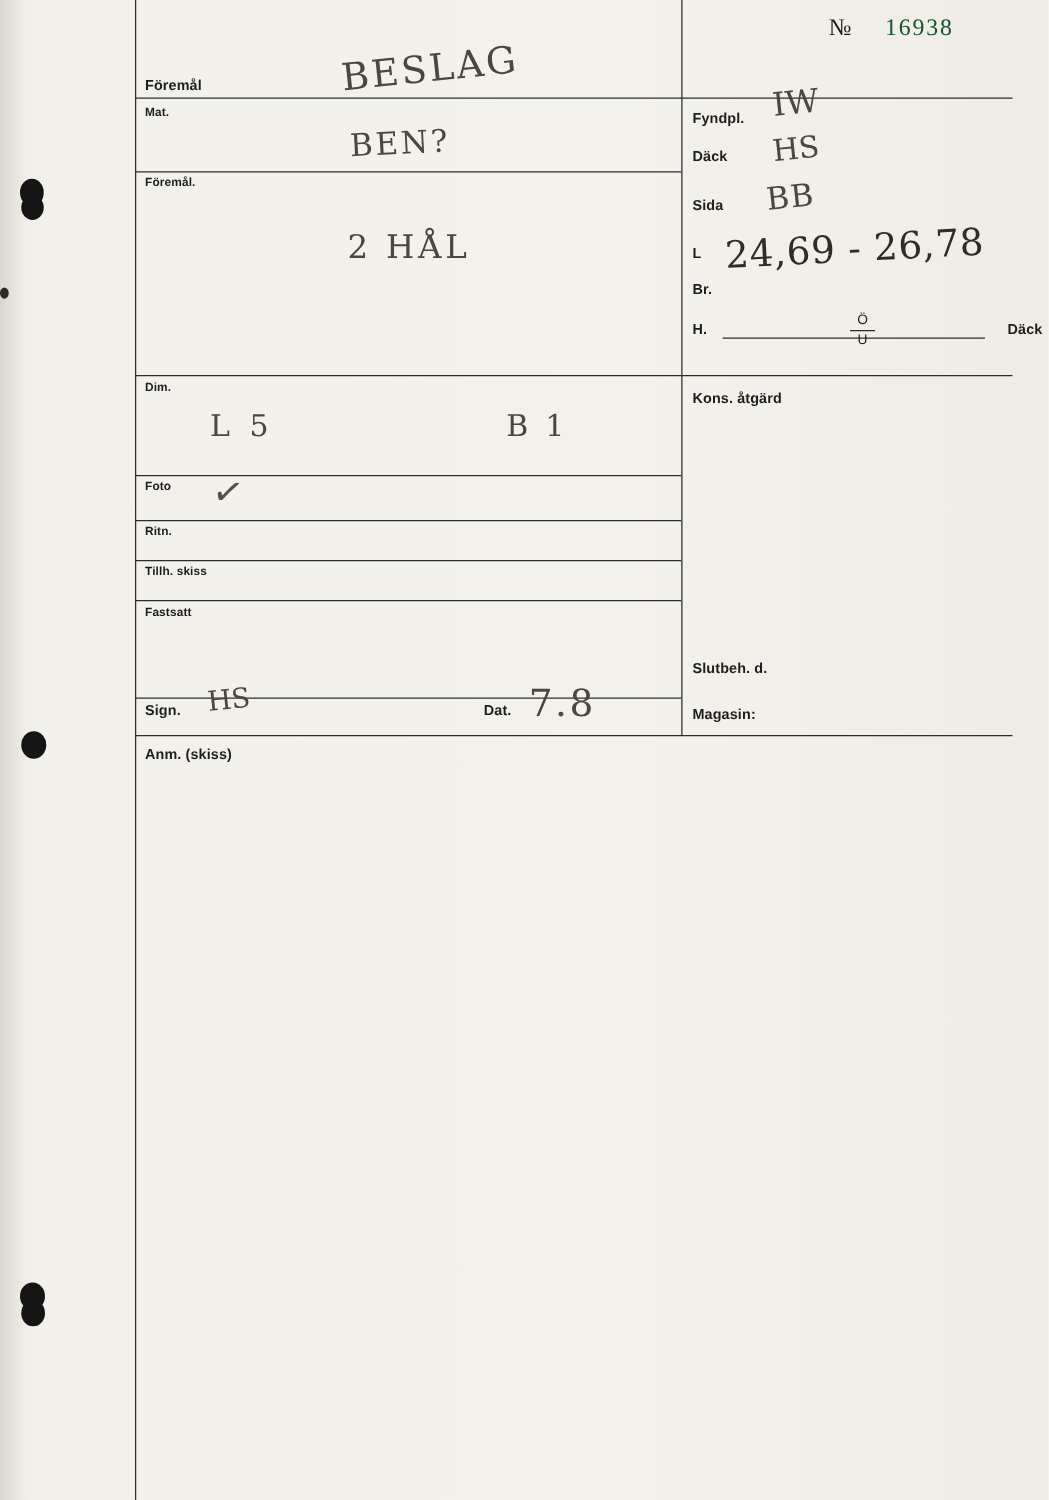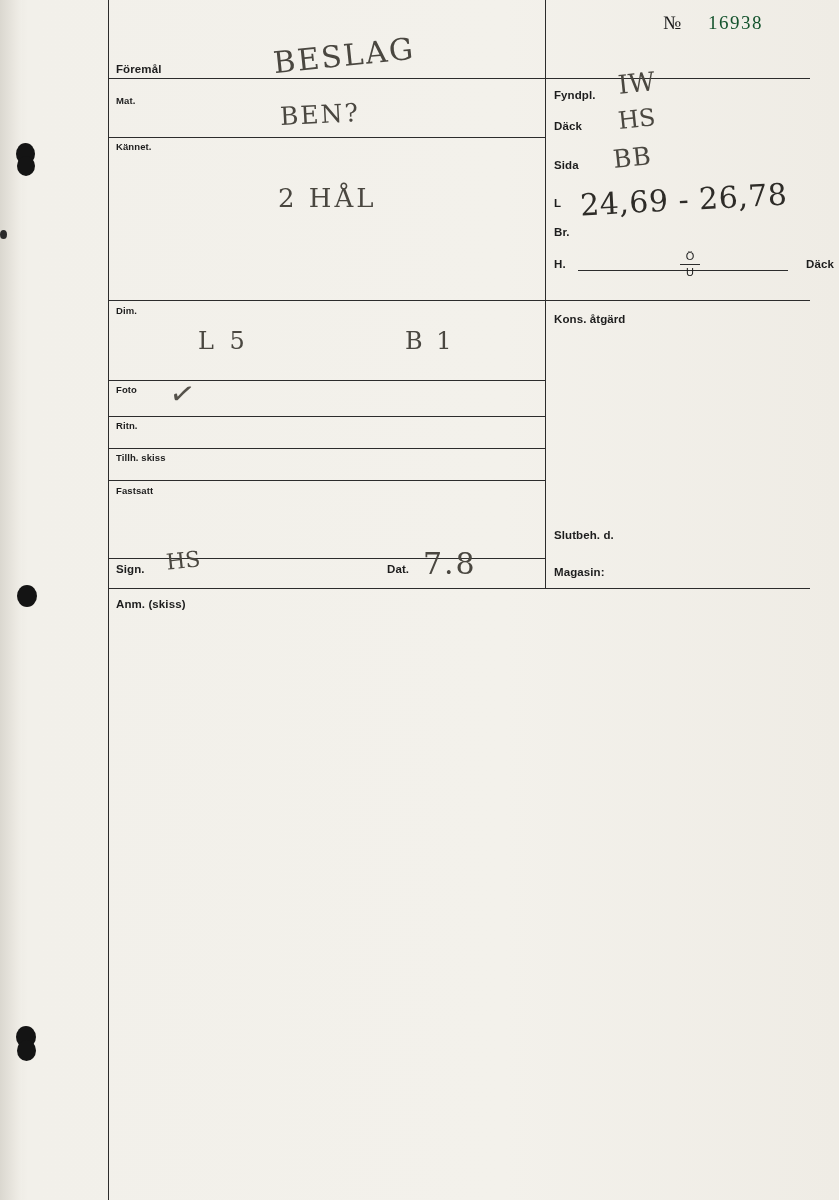--- a/index.html
+++ b/index.html
@@ -139,22 +139,22 @@
     <div class="line" style="left:0px; top:416px; width:437px;"></div>
     <div class="line" style="left:0px; top:448px; width:437px;"></div>
     <div class="line" style="left:0px; top:480px; width:437px;"></div>
     <div class="line" style="left:0px; top:558px; width:437px;"></div>
     <div class="line" style="left:0px; top:588px; width:702px;"></div>
 
     <div class="line" style="left:437px; top:78px; width:265px;"></div>
     <div class="line" style="left:437px; top:300px; width:265px;"></div>
 
     <div class="lbl md" style="left:8px; top:63px;">Föremål</div>
-    <div class="lbl sm" style="left:8px; top:95px;">Mat.</div>
-    <div class="lbl sm" style="left:8px; top:141px;">Kännet.</div>
+    <div class="lbl sm" style="left:8px; top:85px;">Mat.</div>
+    <div class="lbl sm" style="left:8px; top:141px;">Föremål.</div>
     <div class="lbl sm" style="left:8px; top:305px;">Dim.</div>
     <div class="lbl sm" style="left:8px; top:384px;">Foto</div>
     <div class="lbl sm" style="left:8px; top:420px;">Ritn.</div>
     <div class="lbl sm" style="left:8px; top:452px;">Tillh. skiss</div>
     <div class="lbl sm" style="left:8px; top:485px;">Fastsatt</div>
     <div class="lbl md" style="left:8px; top:563px;">Sign.</div>
     <div class="lbl md" style="left:279px; top:563px;">Dat.</div>
     <div class="lbl md" style="left:8px; top:598px;">Anm. (skiss)</div>
 
     <div class="lbl md" style="left:446px; top:89px;">Fyndpl.</div>
@@ -174,21 +174,21 @@
     <div class="lbl md" style="left:446px; top:529px;text-align:center;">Slutbeh. d.</div>
     <div class="lbl md" style="left:446px; top:566px;">Magasin:</div>
 
     <div class="num-sym" style="left:555px; top:12px;">№</div>
     <div class="num-val" style="left:600px; top:12px;">16938</div>
 
     <div class="hand pencil rotneg" style="left:165px; top:38px; font-size:30px; letter-spacing:2px;">BESLAG</div>
     <div class="hand pencil rotneg2" style="left:172px; top:100px; font-size:25px; letter-spacing:2px;">BEN?</div>
     <div class="hand pencil" style="left:170px; top:183px; font-size:26px; letter-spacing:3px;">2  HÅL</div>
 
-    <div class="hand pencil" style="left:90px; top:327px; font-size:24px; letter-spacing:4px;">L 5</div>
+    <div class="hand pencil" style="left:60px; top:327px; font-size:24px; letter-spacing:4px;">L 5</div>
     <div class="hand pencil" style="left:297px; top:327px; font-size:24px; letter-spacing:3px;">B 1</div>
 
     <div class="check" style="left:62px; top:376px;">✓</div>
 
     <div class="hand pencil rotneg" style="left:58px; top:548px; font-size:22px;">HS</div>
     <div class="hand pencil" style="left:315px; top:546px; font-size:30px; letter-spacing:2px;">7.8</div>
 
     <div class="hand pencil rotneg" style="left:510px; top:68px; font-size:26px;">IW</div>
     <div class="hand pencil rotneg" style="left:510px; top:105px; font-size:24px;">HS</div>
     <div class="hand pencil rotneg" style="left:505px; top:143px; font-size:25px; letter-spacing:1px;">BB</div>

